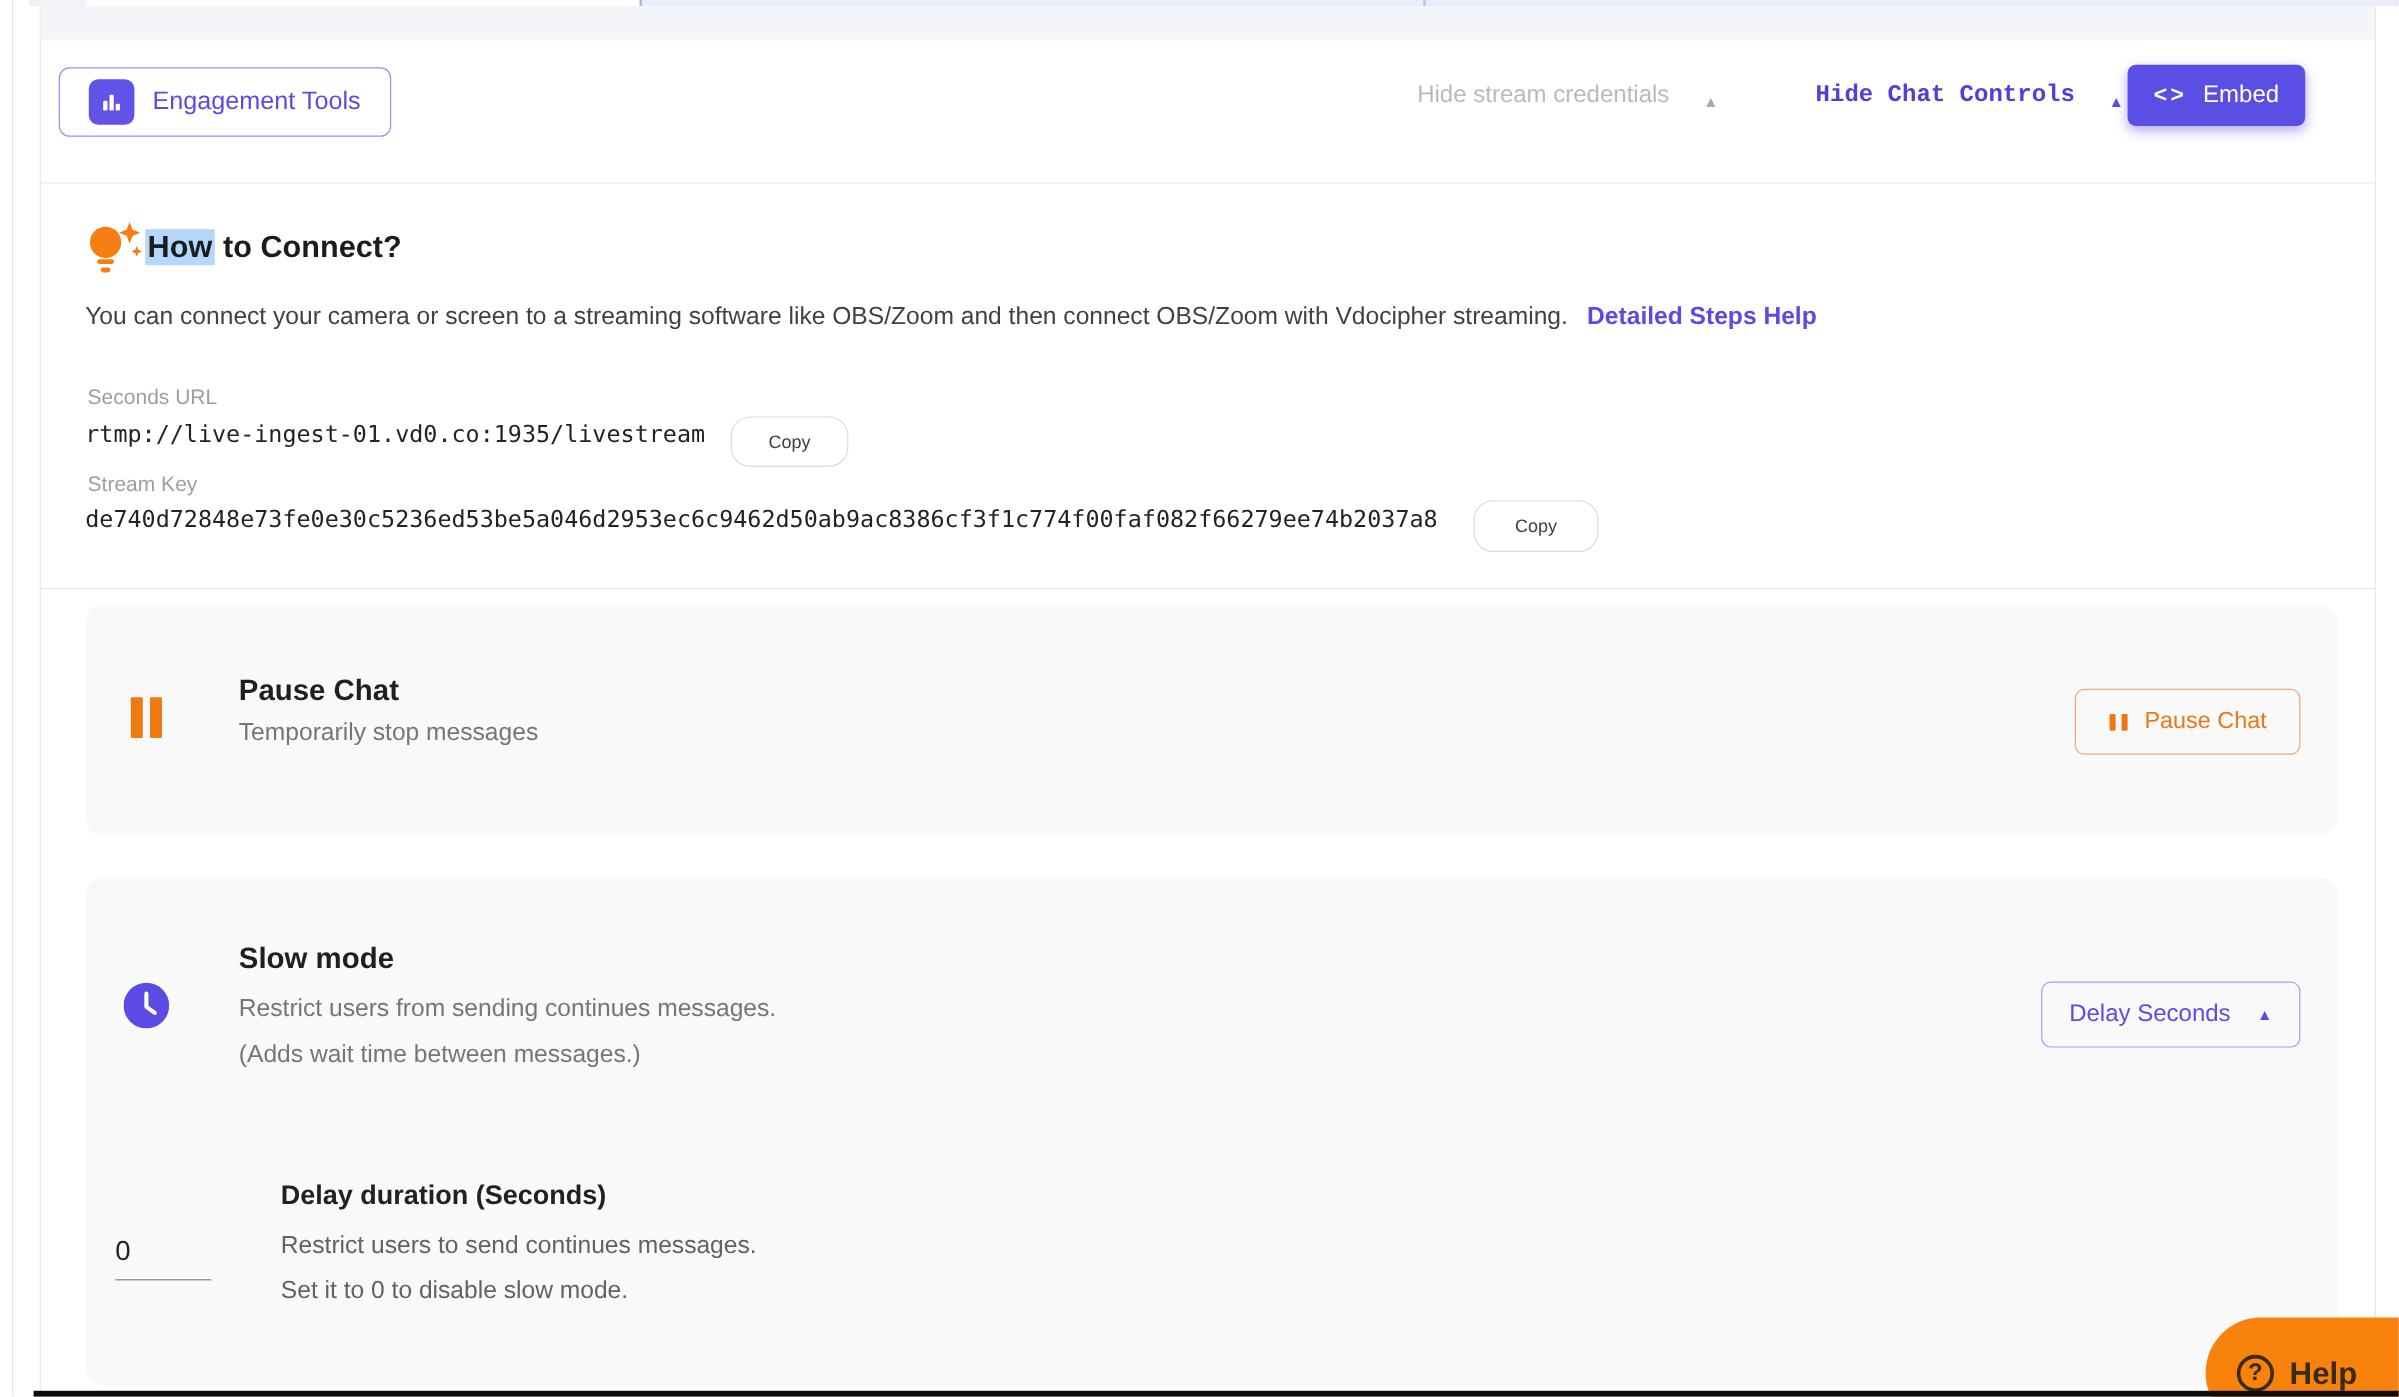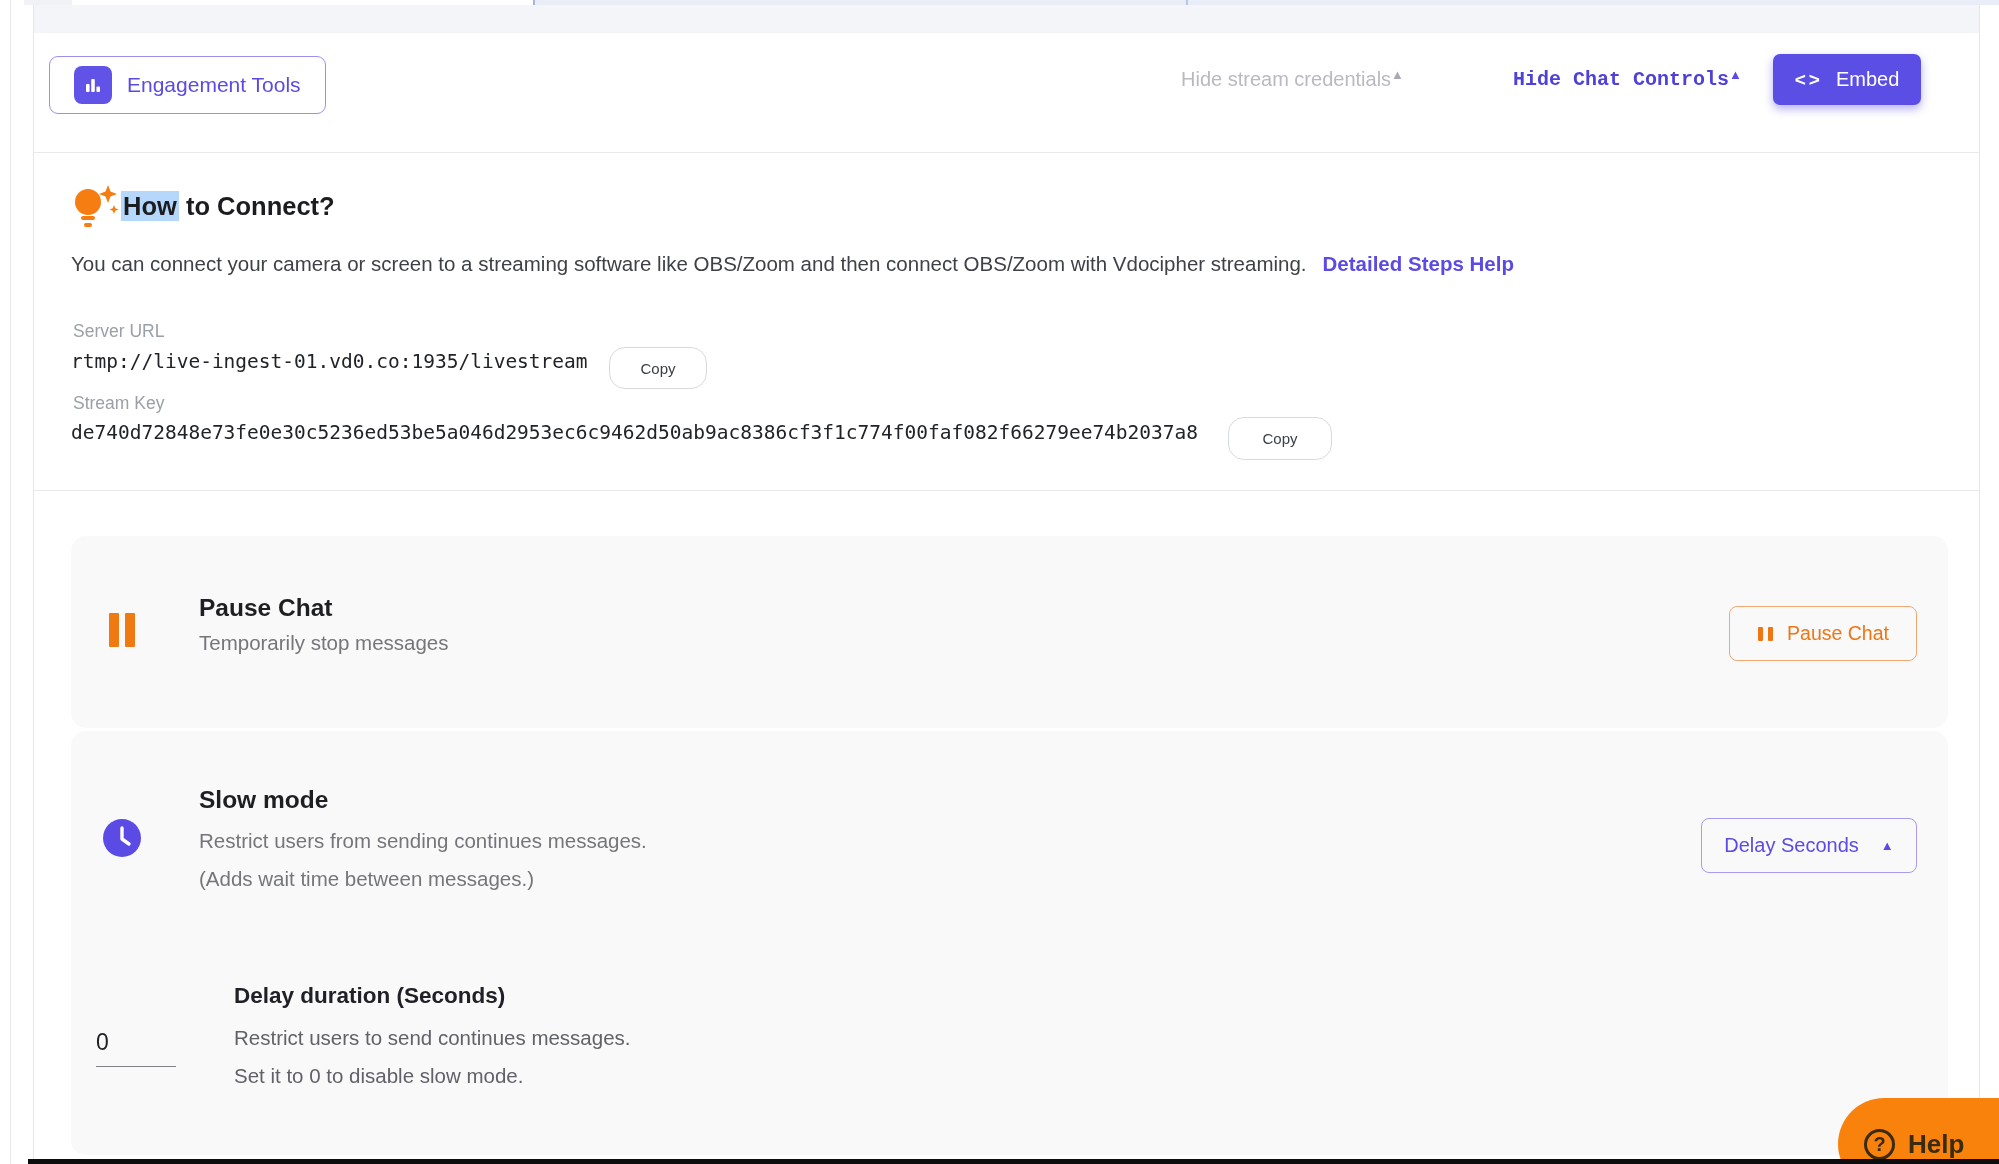--- a/index.html
+++ b/index.html
@@ -21,21 +21,21 @@
   .divider { position: absolute; left: 0; width: 1945px; height: 1px; background: #e8e9ee; }
 
   
   .engage-btn { position: absolute; left: 15px; top: 56px; height: 58px; padding: 0 24px;
     display: flex; align-items: center; gap: 15px; background: #fff; cursor: pointer;
     border: 1px solid #9d8ff2; border-radius: 9px; }
   .engage-icon { width: 38px; height: 38px; border-radius: 8px; background: #6152e8;
     display: flex; align-items: center; justify-content: center; }
   .engage-label { font-size: 21px; font-weight: 500; color: #5b4be4; }
 
-  .dropdown { position: absolute; top: 68px; display: flex; align-items: flex-start; cursor: pointer; }
+  .dropdown { position: absolute; top: 68px; display: flex; align-items: flex-end; gap: 28px; cursor: pointer; }
   .dd-muted { left: 1147px; }
   .dd-muted .dd-label { font-size: 20px; color: #b9b9c1; }
   .dd-muted .caret { color: #a9a9b2; }
   .dd-purple { left: 1479px; }
   .dd-purple .dd-label { font-size: 20px; font-weight: 600; color: #4f41d8; font-family: Liberation Mono, monospace; }
   .dd-purple .caret { color: #5b4be4; }
   .caret { font-size: 13px; line-height: 1; }
 
   .embed-btn { position: absolute; left: 1739px; top: 54px; width: 148px; height: 51px;
     background: #5b4ee4; border: none; border-radius: 7px; cursor: pointer;
@@ -53,21 +53,21 @@
   .field-label { position: absolute; left: 39px; font-size: 17.5px; color: #9ba0a7; }
   .mono-value { position: absolute; left: 37px; font-size: 19.5px; color: #202327;
     font-family: "DejaVu Sans Mono", monospace; letter-spacing: 0; }
   .copy-btn { position: absolute; background: #fff; border: 1px solid #d7dbe0; border-radius: 16px;
     font-size: 15px; color: #3a3f44; cursor: pointer; font-family: "Liberation Sans", sans-serif; }
   .copy-1 { left: 575px; top: 347px; width: 98px; height: 42px; }
   .copy-2 { left: 1194px; top: 417px; width: 104px; height: 43px; }
 
   
   .card { position: absolute; left: 37px; width: 1877px; background: #f9f9fa; border-radius: 15px; }
-  .card-1 { top: 536px; height: 192px; }
+  .card-1 { top: 504px; height: 192px; }
   .card-2 { top: 731px; height: 424px; }
   .card-title { font-size: 24.5px; font-weight: 600; color: #1e1f23; }
   .card-sub { font-size: 20.5px; color: #74767a; }
 
   .pause-icon-big { position: absolute; left: 37px; top: 76px; }
   .card-1 .txt { position: absolute; left: 128px; top: 58px; }
   .card-1 .card-sub { margin-top: 9px; }
   .pause-btn { position: absolute; left: 1658px; top: 70px; width: 188px; height: 55px;
     background: transparent; border: 1px solid #f2a873; border-radius: 8px; cursor: pointer;
     display: flex; align-items: center; justify-content: center; gap: 13px;
@@ -150,21 +150,21 @@
         <rect x="10" y="33" width="14" height="4" rx="2" fill="#f57d11"></rect>
         <rect x="13" y="40" width="8" height="4" rx="2" fill="#f57d11"></rect>
         <path d="M37 2 L39.5 8.5 L46 11 L39.5 13.5 L37 20 L34.5 13.5 L28 11 L34.5 8.5 Z" fill="#f57d11"></path>
         <path d="M43 22 L44.3 25.2 L47.5 26.5 L44.3 27.8 L43 31 L41.7 27.8 L38.5 26.5 L41.7 25.2 Z" fill="#f57d11"></path>
       </svg>
     </span>
     <h1 class="connect-title"><span class="hl">How</span><span> to Connect?</span></h1>
 
     <p class="connect-desc"><span>You can connect your camera or screen to a streaming software like OBS/Zoom and then connect OBS/Zoom with Vdocipher streaming.</span><a class="steps-link" href="#">Detailed Steps Help</a></p>
 
-    <div class="field-label" style="top:321px">Server URL</div>
+    <div class="field-label" style="top:321px">Seconds URL</div>
     <div class="mono-value" style="top:350px">rtmp://live-ingest-01.vd0.co:1935/livestream</div>
     <button class="copy-btn copy-1">Copy</button>
 
     <div class="field-label" style="top:393px">Stream Key</div>
     <div class="mono-value" style="top:421px">de740d72848e73fe0e30c5236ed53be5a046d2953ec6c9462d50ab9ac8386cf3f1c774f00faf082f66279ee74b2037a8</div>
     <button class="copy-btn copy-2">Copy</button>
 
     <div class="divider" style="top:490px"></div>
 
     <div class="card card-1">

